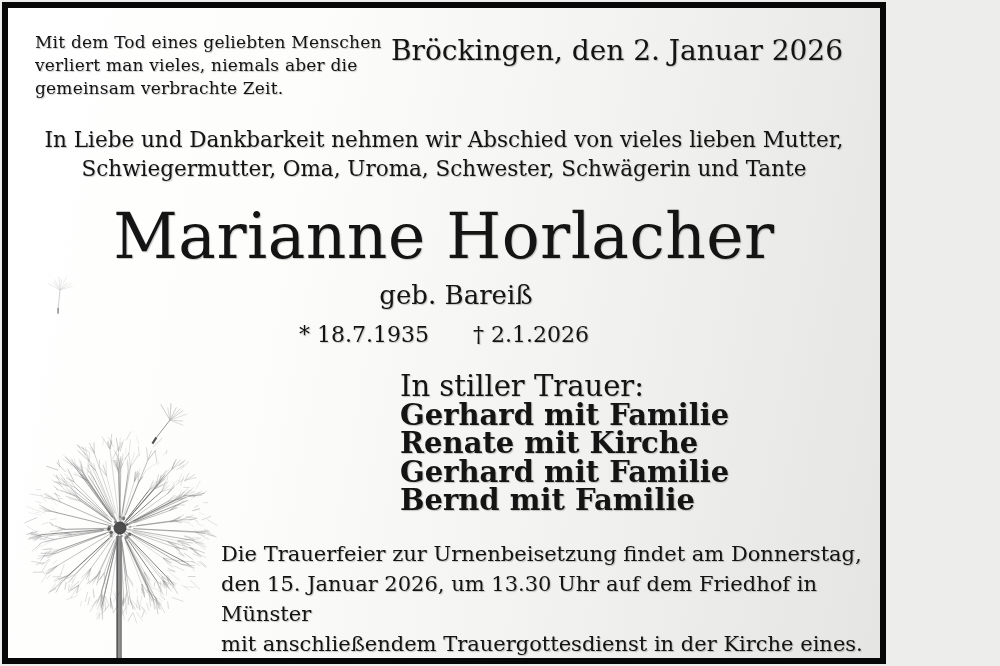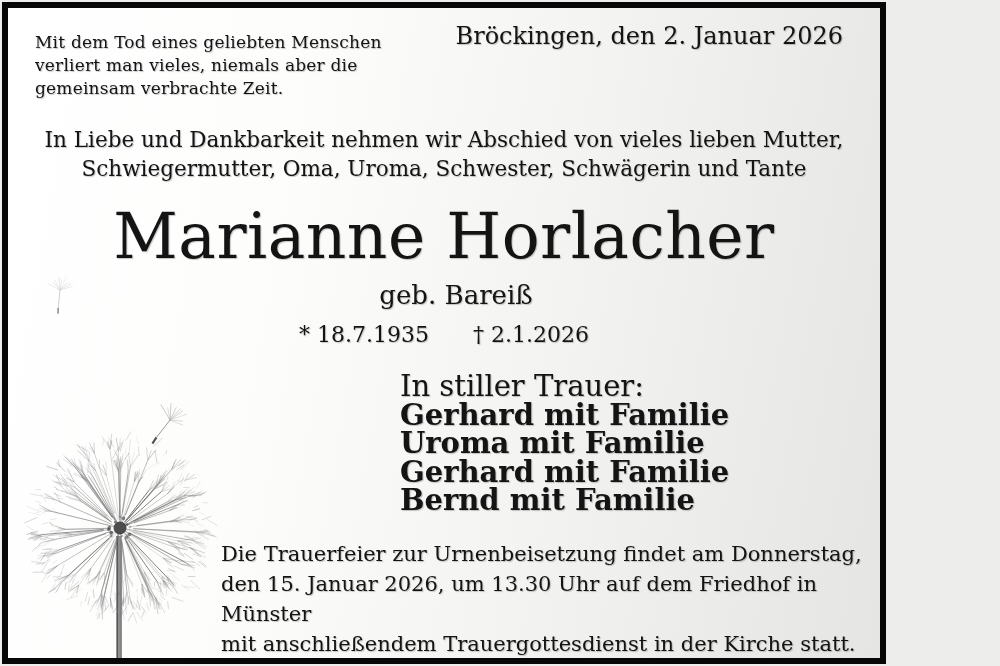--- a/index.html
+++ b/index.html
@@ -24,22 +24,22 @@
 
   .epigraph {
     position: absolute;
     left: 27px; top: 23px;
     font-size: 17px;
     line-height: 23px;
     letter-spacing: 0.2px;
   }
   .dateline {
     position: absolute;
-    right: 37px; top: 14px;
-    font-size: 24px;
+    right: 37px; top: 26px;
+    font-size: 28px;
     white-space: nowrap;
   }
   .intro {
     position: absolute;
     left: 0; right: 0; top: 117px;
     text-align: center;
     font-size: 21.5px;
     line-height: 29px;
   }
   .name {
@@ -109,29 +109,29 @@
   <div class="maiden">geb. Bareiß</div>
 
   <div class="dates">
     <span>* 18.7.1935</span>
     <span>† 2.1.2026</span>
   </div>
 
   <div class="mourning">
     <div>In stiller Trauer:</div>
     <div class="mourner">Gerhard mit Familie</div>
-    <div class="mourner">Uroma mit Familie</div>
+    <div class="mourner">Renate mit Kirche</div>
     <div class="mourner">Gerhard mit Familie</div>
     <div class="mourner">Bernd mit Familie</div>
   </div>
 
   <div class="funeral">
     <div>Die Trauerfeier zur Urnenbeisetzung findet am Donnerstag,</div>
     <div>den 15. Januar 2026, um 13.30 Uhr auf dem Friedhof in Münster</div>
-    <div>mit anschließendem Trauergottesdienst in der Kirche statt.</div>
+    <div>mit anschließendem Trauergottesdienst in der Kirche eines.</div>
   </div>
 
   <svg class="dandelion" id="dandelion" viewBox="0 0 220 398">
       <line x1="104" y1="276" x2="104" y2="398" stroke="rgb(130,130,130)" stroke-width="5" stroke-opacity="0.9"></line>
       <line x1="102.2" y1="276" x2="102.2" y2="398" stroke="rgb(70,70,70)" stroke-width="1.3" stroke-opacity="0.9"></line>
       <line x1="106.2" y1="280" x2="106.2" y2="398" stroke="rgb(90,90,90)" stroke-width="1" stroke-opacity="0.7"></line>
       <g>
         <line x1="45.71308002936602" y1="224.29414416697375" x2="41.13643673711745" y2="214.62525446251766" stroke="rgb(75,75,75)" stroke-width="0.45" stroke-opacity="0.46063701687380676"></line>
         <line x1="93.62120631252115" y1="345.4115404520154" x2="88.28936668738451" y2="352.3155386178434" stroke="rgb(82,82,82)" stroke-width="0.45" stroke-opacity="0.6028235333971679"></line>
         <line x1="103.12598822480066" y1="198.04305673249507" x2="99.203046535022" y2="189.93491949219046" stroke="rgb(121,121,121)" stroke-width="0.45" stroke-opacity="0.49424835937097666"></line>

